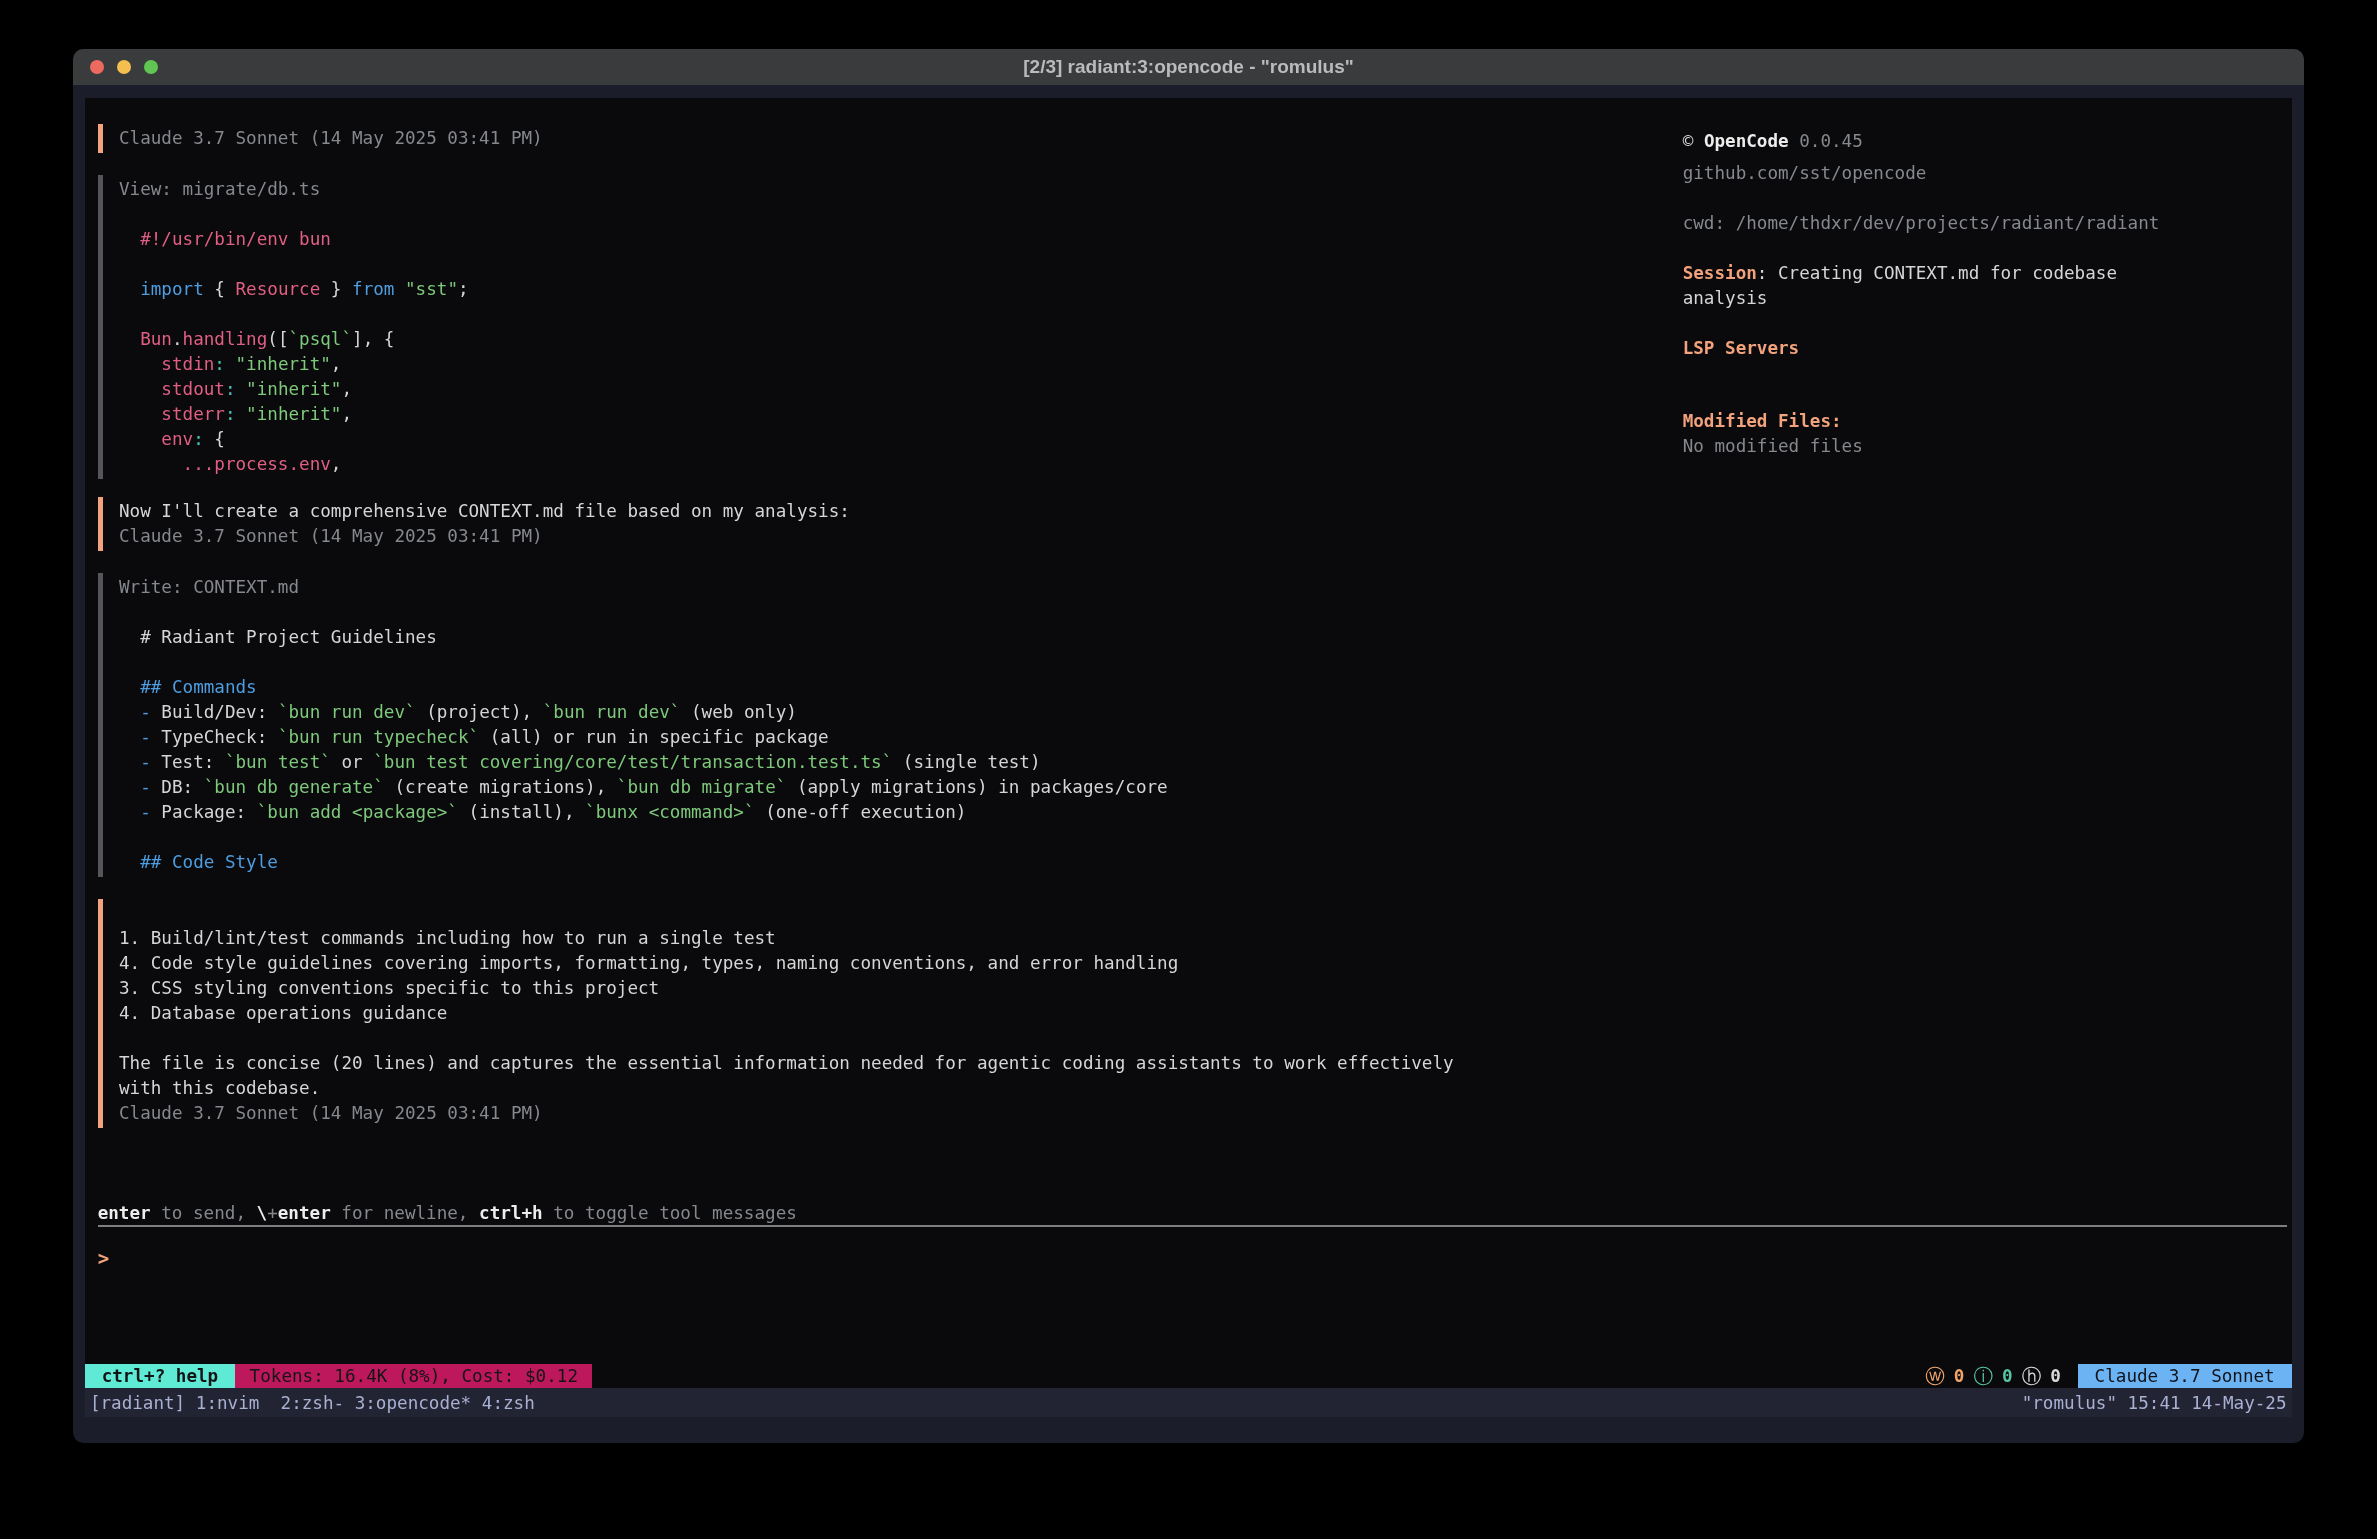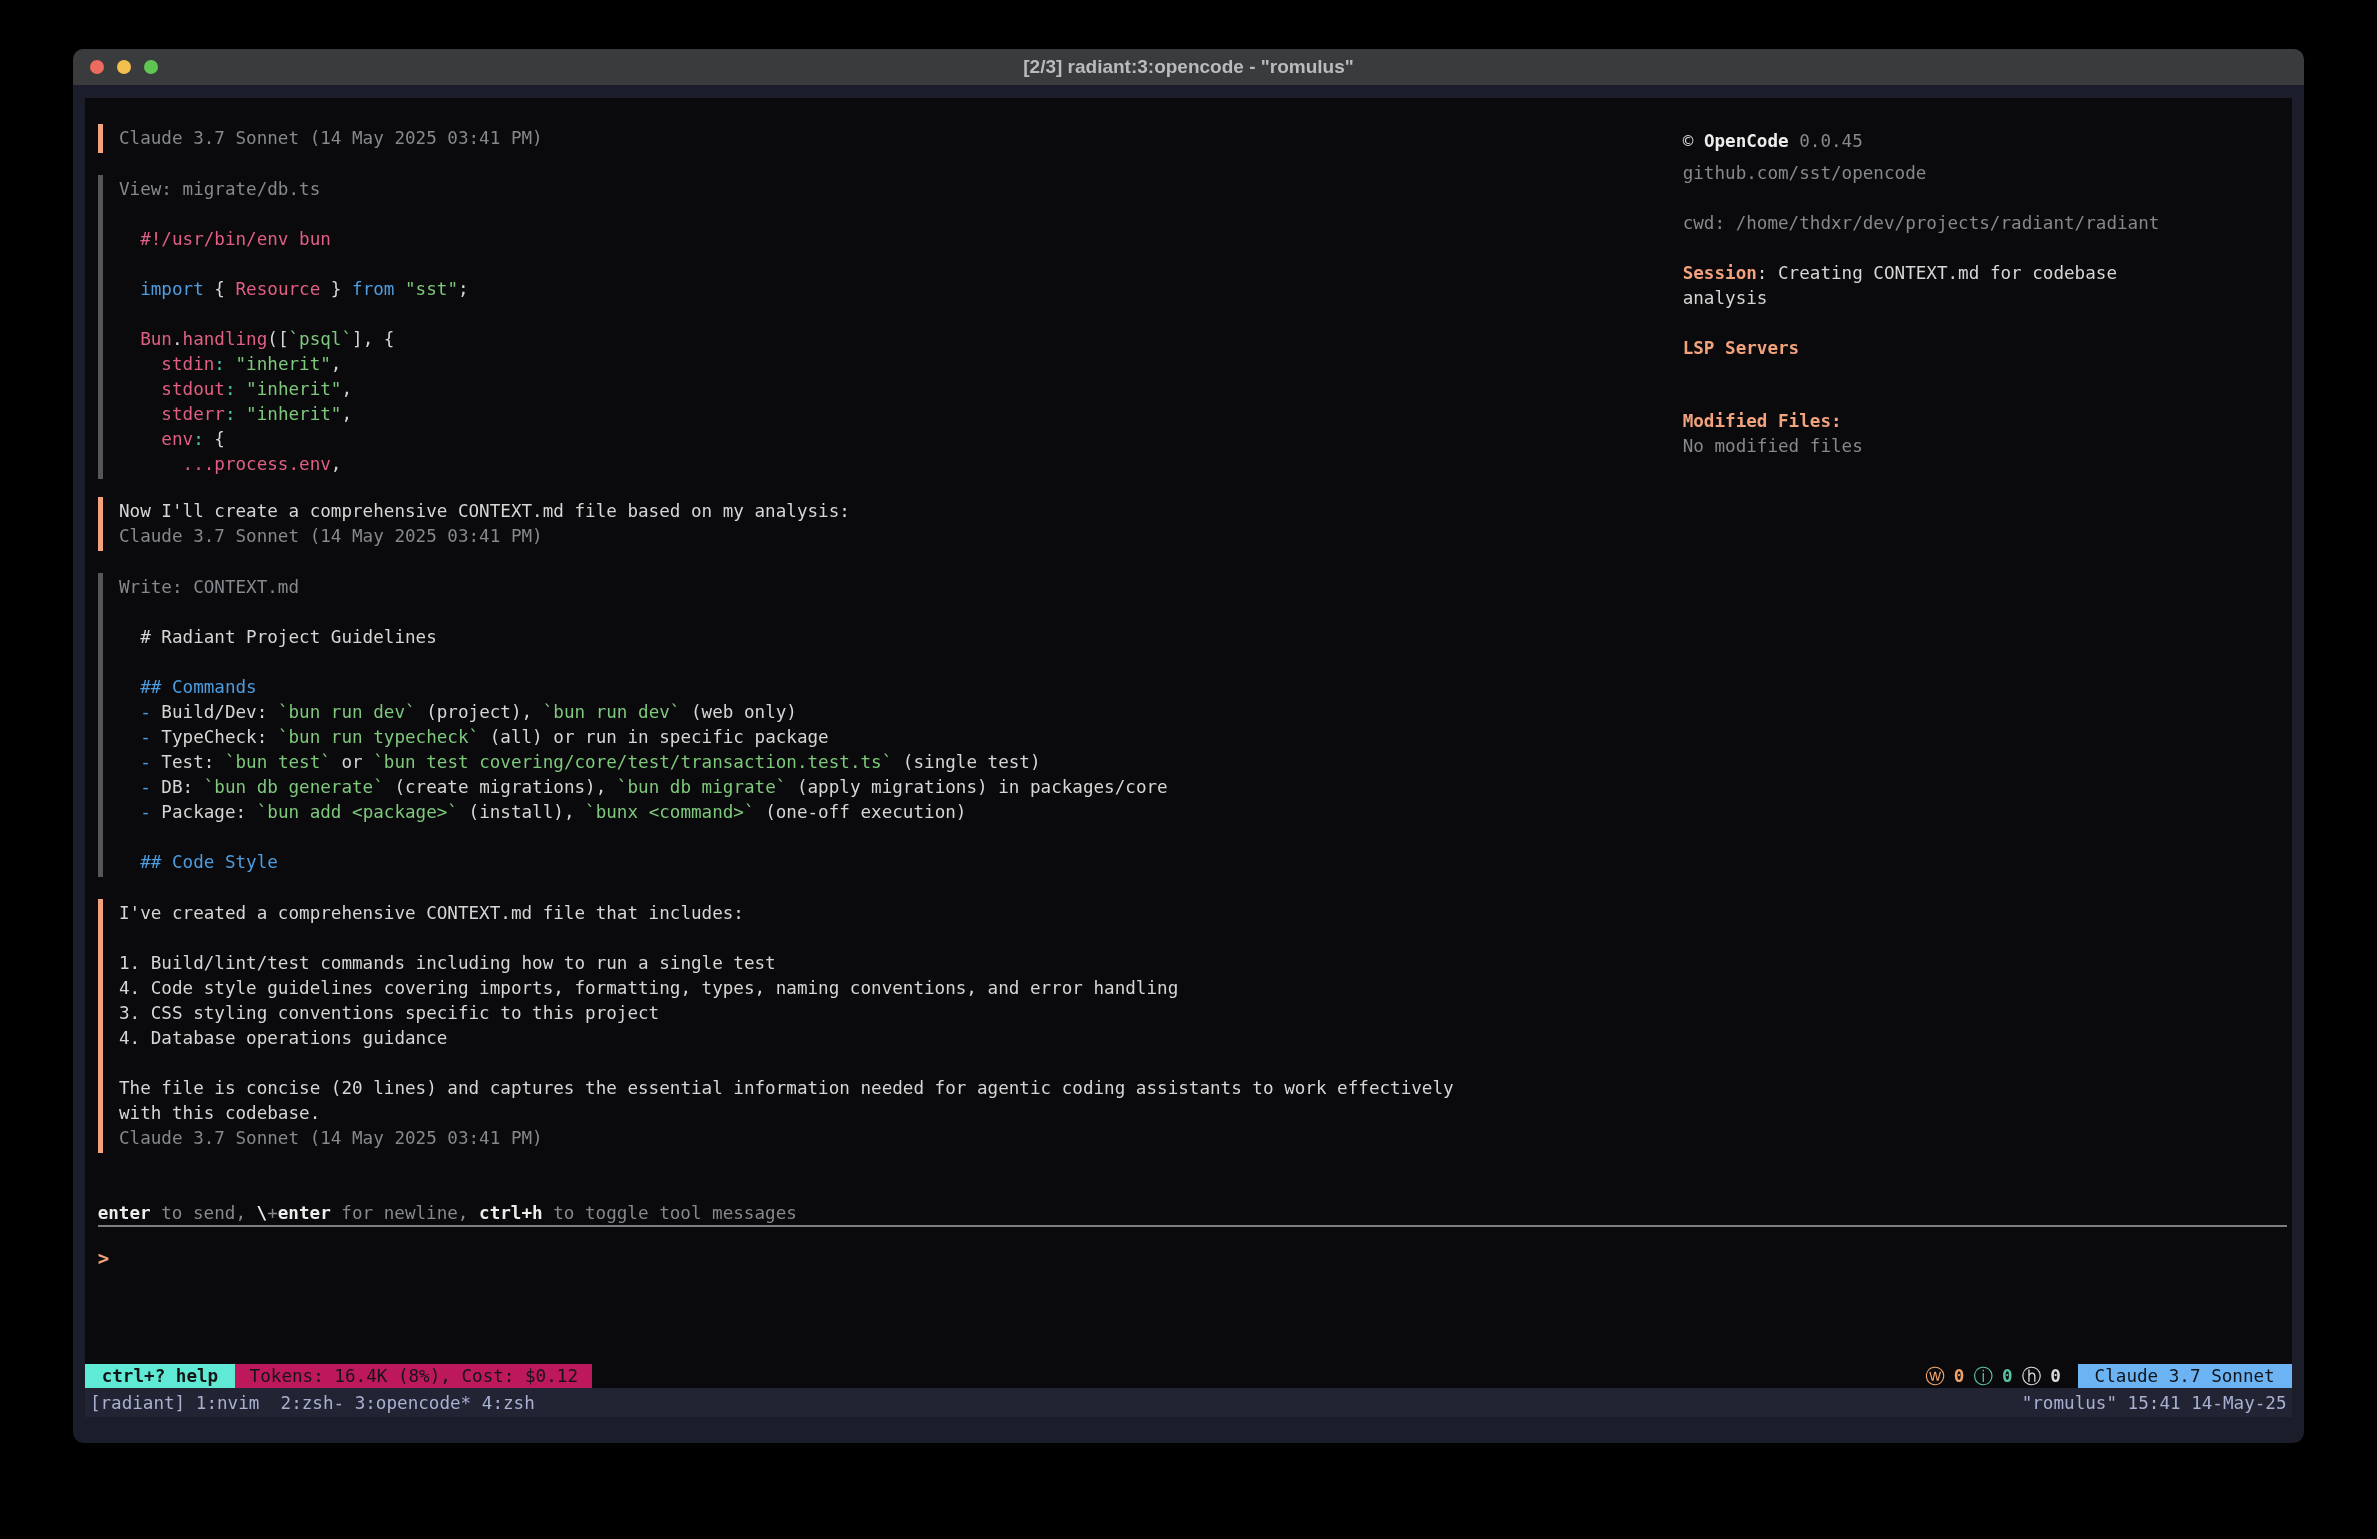--- a/index.html
+++ b/index.html
@@ -97,21 +97,20 @@
           <div class="line"><span class="tk-b">  ## Commands</span></div>
           <div class="line"><span class="tk-b">  - </span><span class="tk-w">Build/Dev: </span><span class="tk-gr">`bun run dev`</span><span class="tk-w"> (project), </span><span class="tk-gr">`bun run dev`</span><span class="tk-w"> (web only)</span></div>
           <div class="line"><span class="tk-b">  - </span><span class="tk-w">TypeCheck: </span><span class="tk-gr">`bun run typecheck`</span><span class="tk-w"> (all) or run in specific package</span></div>
           <div class="line"><span class="tk-b">  - </span><span class="tk-w">Test: </span><span class="tk-gr">`bun test`</span><span class="tk-w"> or </span><span class="tk-gr">`bun test covering/core/test/transaction.test.ts`</span><span class="tk-w"> (single test)</span></div>
           <div class="line"><span class="tk-b">  - </span><span class="tk-w">DB: </span><span class="tk-gr">`bun db generate`</span><span class="tk-w"> (create migrations), </span><span class="tk-gr">`bun db migrate`</span><span class="tk-w"> (apply migrations) in packages/core</span></div>
           <div class="line"><span class="tk-b">  - </span><span class="tk-w">Package: </span><span class="tk-gr">`bun add &lt;package&gt;`</span><span class="tk-w"> (install), </span><span class="tk-gr">`bunx &lt;command&gt;`</span><span class="tk-w"> (one-off execution)</span></div>
           <div class="line">&nbsp;</div>
           <div class="line"><span class="tk-b">  ## Code Style</span></div>
         </div>
       <div class="block orange" style="top:801px">
-          <div class="line"><span class="tk-w">I've created a comprehensive CONTEXT.md file that includes:</span></div>
           <div class="line">&nbsp;</div>
           <div class="line"><span class="tk-w">1. Build/lint/test commands including how to run a single test</span></div>
           <div class="line"><span class="tk-w">4. Code style guidelines covering imports, formatting, types, naming conventions, and error handling</span></div>
           <div class="line"><span class="tk-w">3. CSS styling conventions specific to this project</span></div>
           <div class="line"><span class="tk-w">4. Database operations guidance</span></div>
           <div class="line">&nbsp;</div>
           <div class="line"><span class="tk-w">The file is concise (20 lines) and captures the essential information needed for agentic coding assistants to work effectively</span></div>
           <div class="line"><span class="tk-w">with this codebase.</span></div>
           <div class="line"><span class="tk-g">Claude 3.7 Sonnet (14 May 2025 03:41 PM)</span></div>
         </div>

